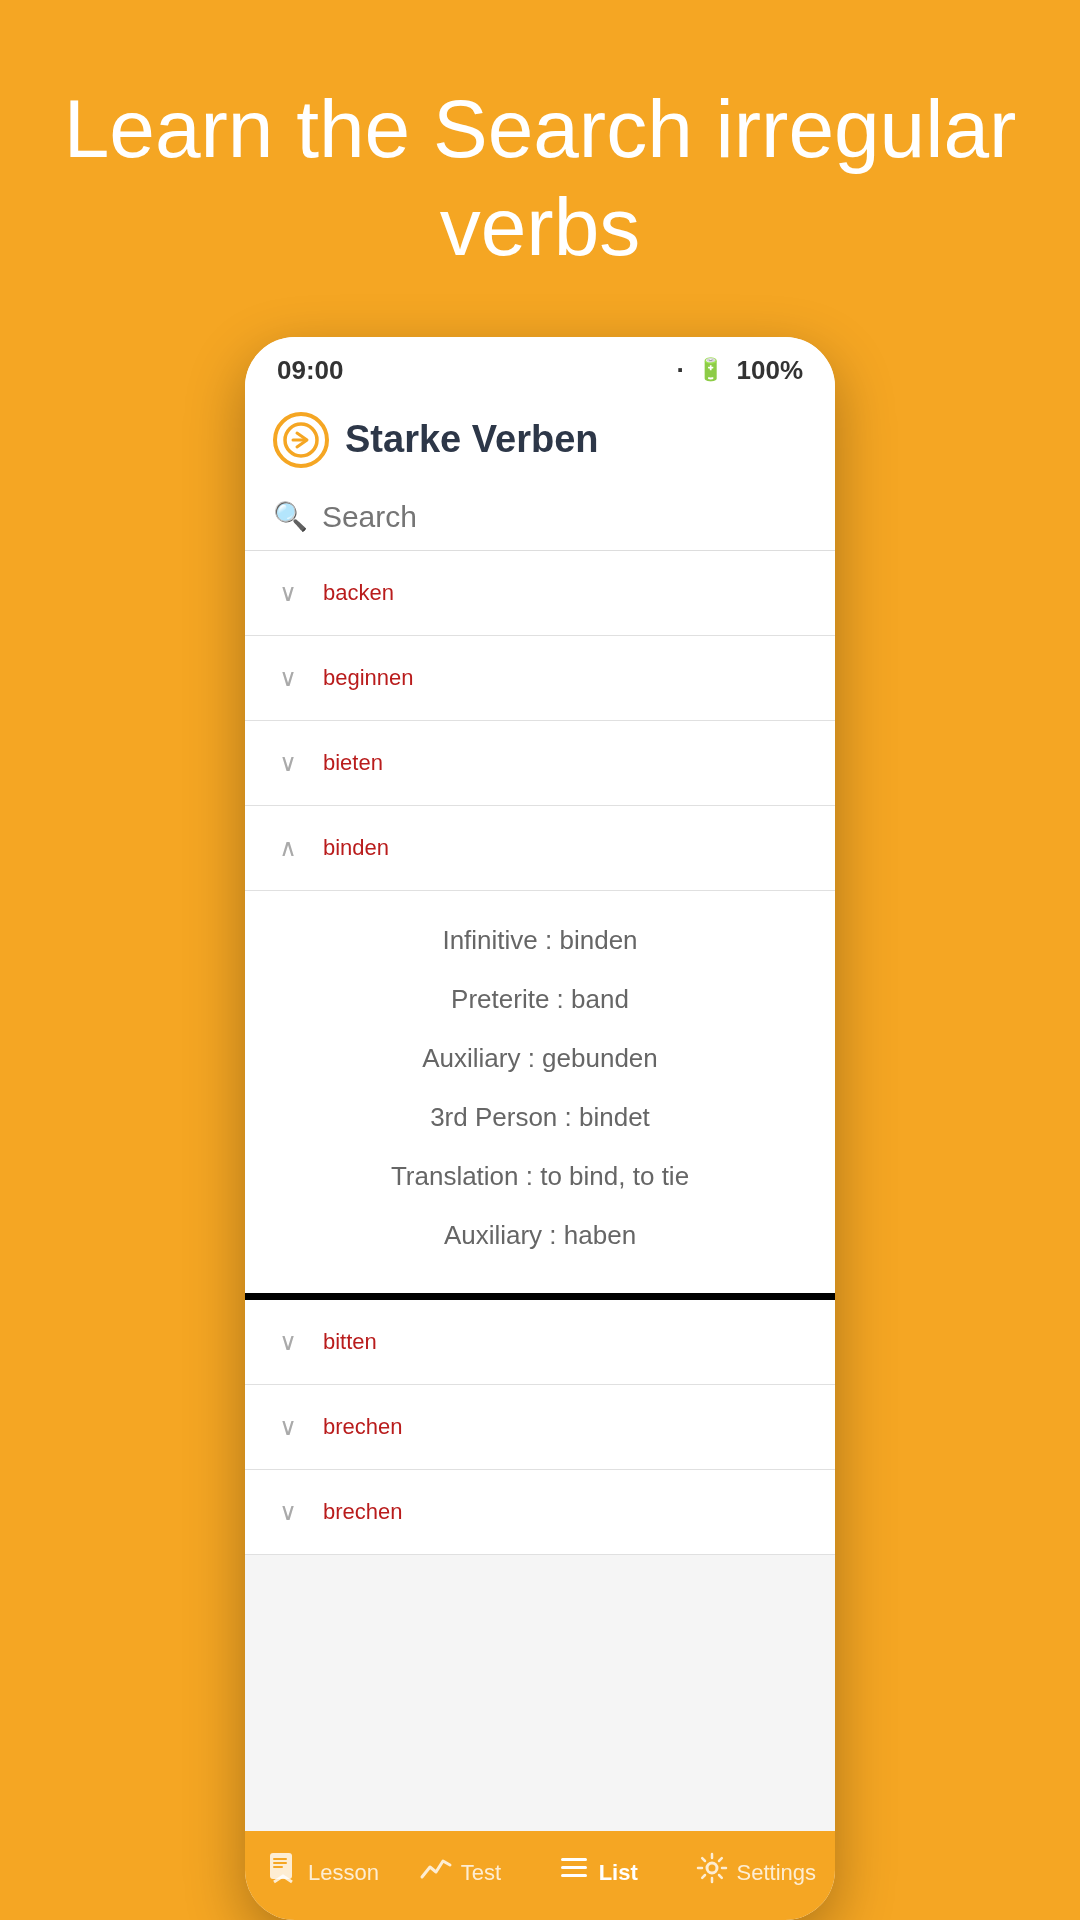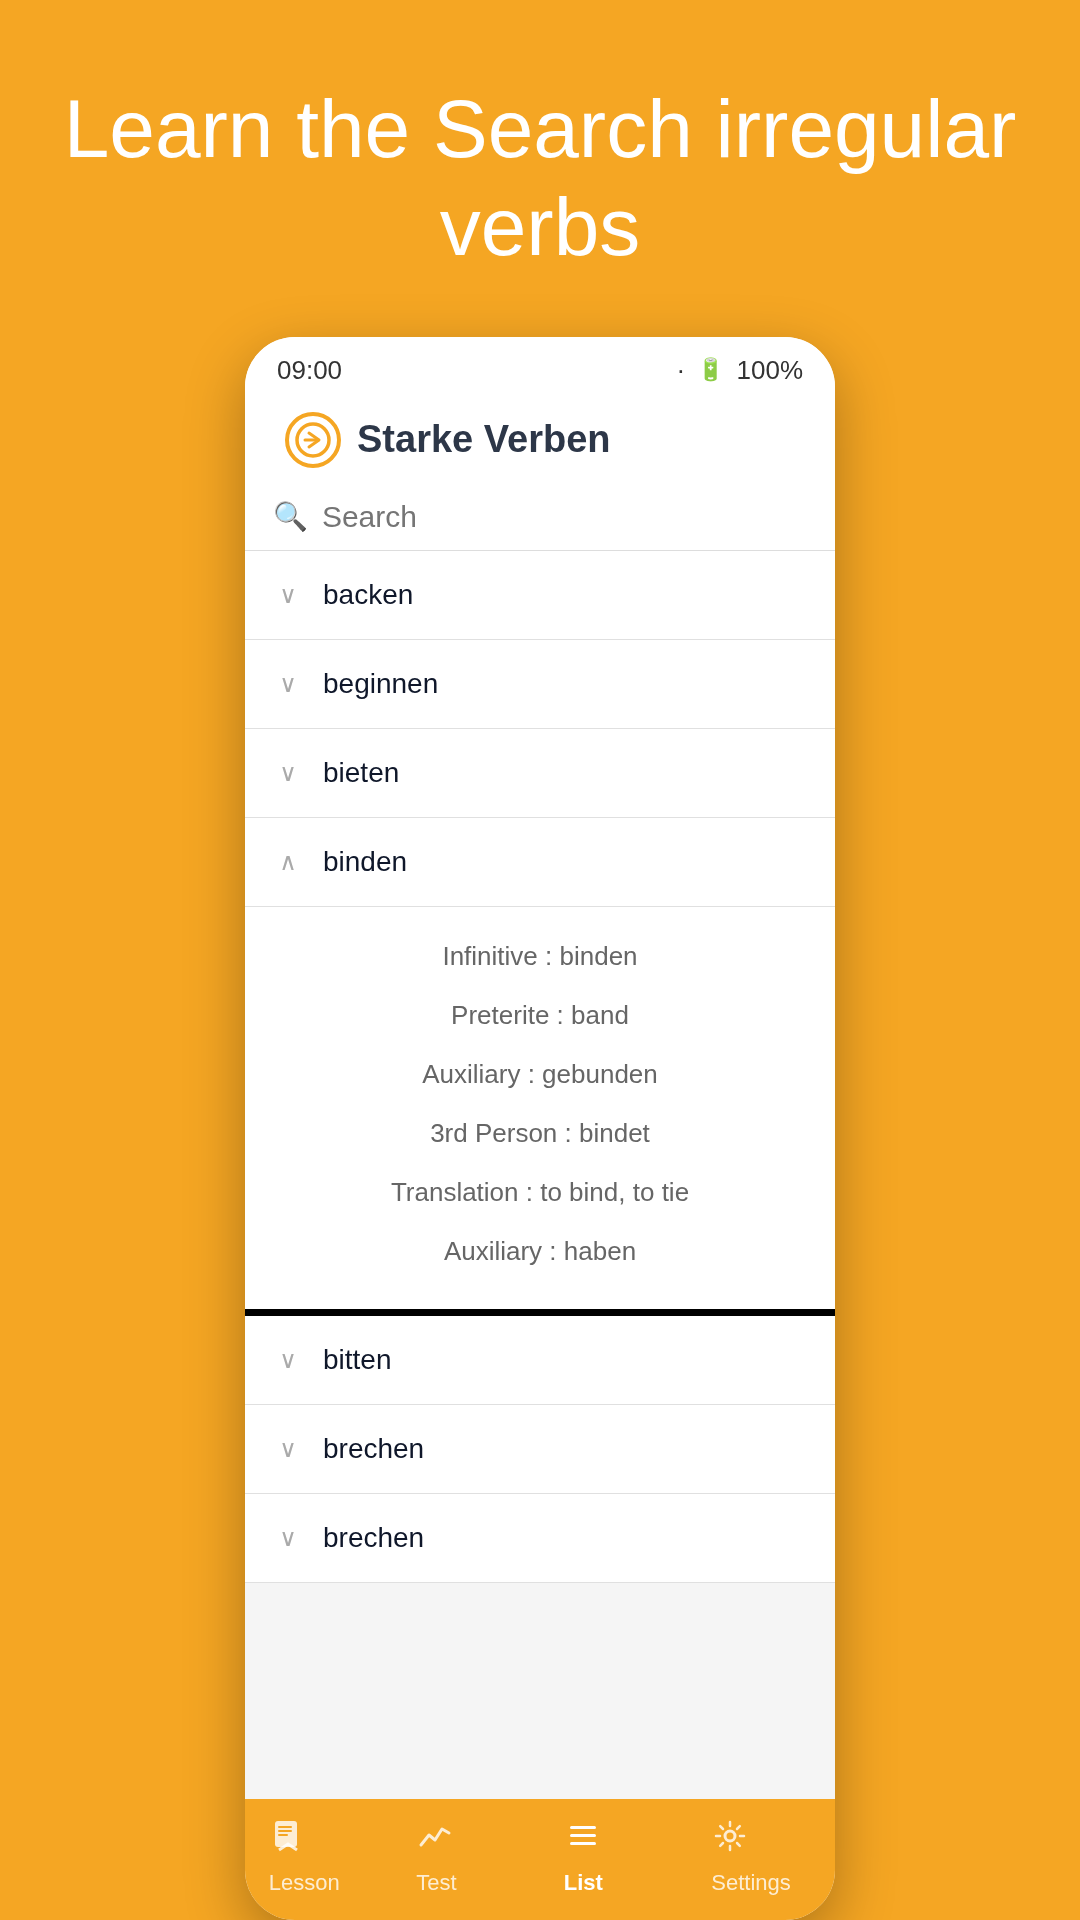--- a/index.html
+++ b/index.html
@@ -37,39 +37,39 @@
       flex-direction: column;
     }
 
     .status-bar {
       background: white;
       display: flex;
       justify-content: space-between;
       align-items: center;
       padding: 18px 32px 10px 32px;
       font-size: 26px;
-      font-weight: 400;
+      font-weight: 700;
       color: #333;
     }
 
     .status-right {
       display: flex;
       align-items: center;
       gap: 12px;
     }
 
     .battery-icon {
       font-size: 22px;
     }
 
     .app-header {
       background: white;
       display: flex;
       align-items: center;
-      padding: 16px 28px 20px 40px;
+      padding: 16px 28px 20px 28px;
       gap: 16px;
     }
 
     .app-title {
       font-size: 38px;
       font-weight: 700;
       color: #2d3748;
     }
 
     .search-bar {
@@ -117,22 +117,22 @@
 
     .chevron {
       color: #aaa;
       font-size: 24px;
       width: 30px;
       text-align: center;
       flex-shrink: 0;
     }
 
     .verb-name {
-      font-size: 28px;
-      color: #0f172a;
+      font-size: 22px;
+      color: #b91c1c;
       font-weight: 400;
     }
 
     .verb-details {
       background: white;
       border-bottom: 7px solid #000000;
       padding: 20px 28px 28px 28px;
     }
 
     .verb-detail-row {
@@ -146,21 +146,22 @@
       background: #F5A623;
       display: flex;
       justify-content: space-around;
       align-items: center;
       padding: 18px 0 24px 0;
       flex-shrink: 0;
     }
 
     .nav-item {
       display: flex;
-      flex-direction: column;
+      flex-direction: row;
+      align-items: center;
       gap: 6px;
       cursor: pointer;
       min-width: 100px;
     }
 
     .nav-icon {
       font-size: 36px;
       color: rgba(255,255,255,0.8);
     }
 

